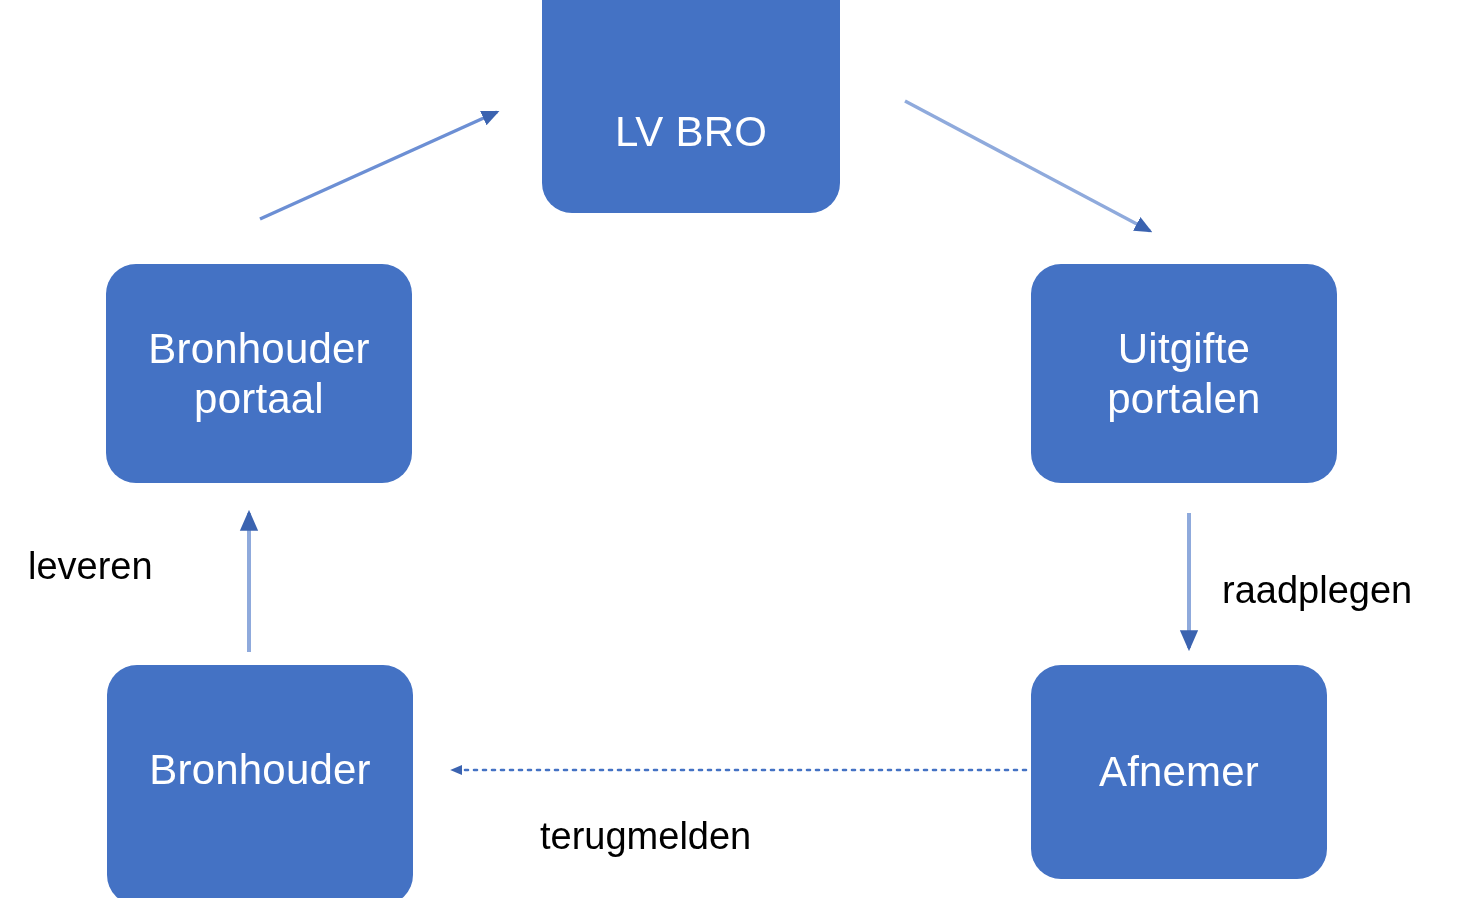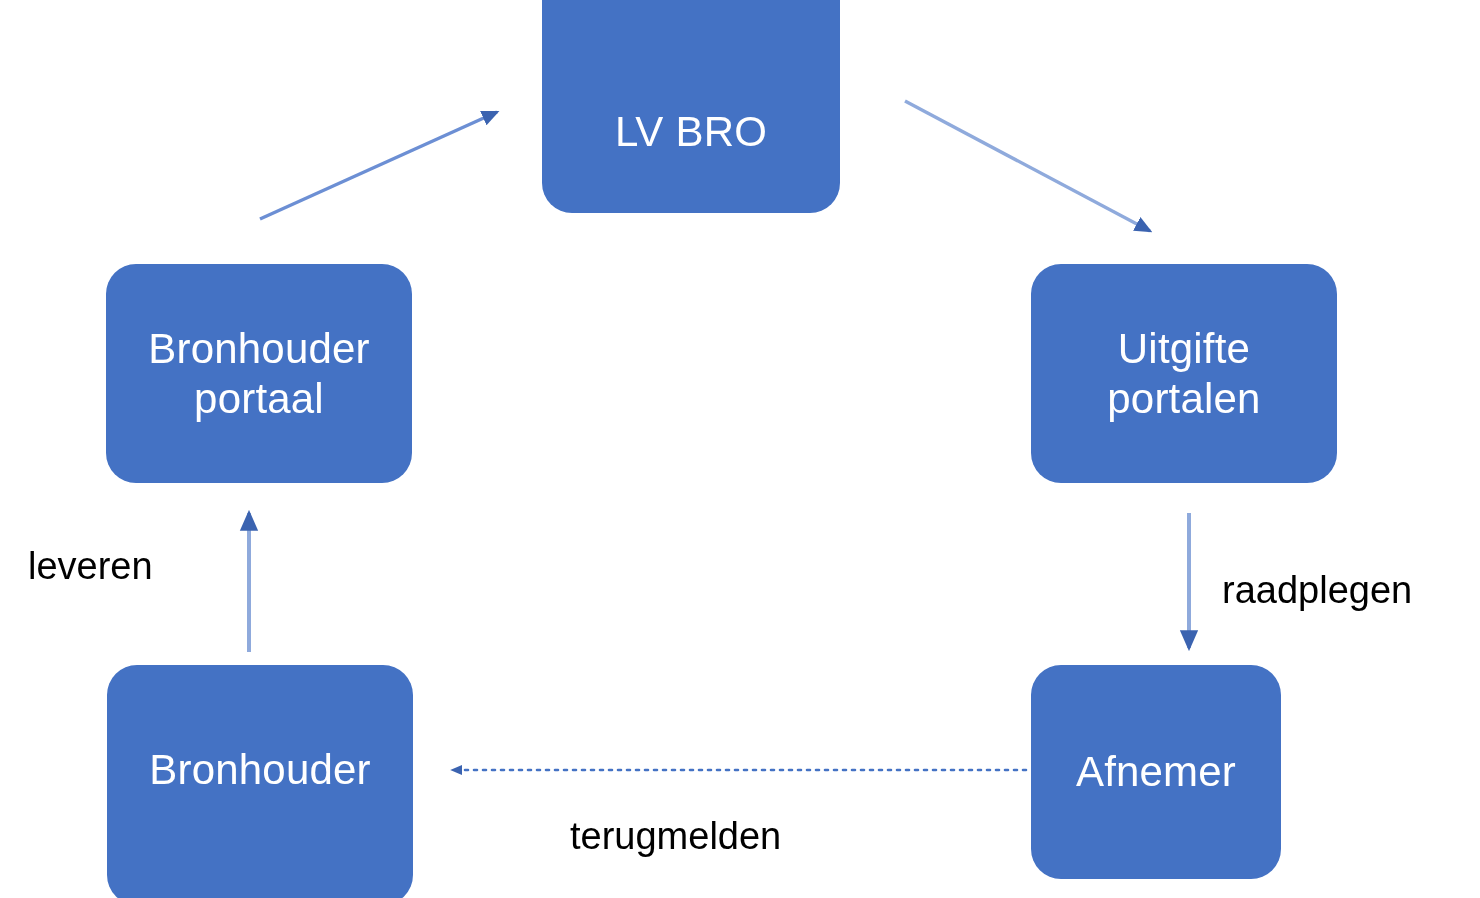--- a/index.html
+++ b/index.html
@@ -31,32 +31,32 @@
     letter-spacing: 0.2px;
     box-sizing: border-box;
     padding: 4px 10px;
     white-space: pre-line;
   }
   
   #node-lv-bro        { left: 542px; top: -55px;  width: 298px; height: 268px; align-items: flex-end; padding-bottom: 56px; }
   #node-bronhouder-portaal { left: 106px; top: 264px; width: 306px; height: 219px; }
   #node-uitgifte-portalen  { left: 1031px; top: 264px; width: 306px; height: 219px; justify-content: center; }
   #node-bronhouder    { left: 107px;  top: 665px; width: 306px; height: 240px; align-items: flex-start; padding-top: 80px;}
-  #node-afnemer       { left: 1031px; top: 665px; width: 250px; height: 214px; }
+  #node-afnemer       { left: 1031px; top: 665px; width: 296px; height: 214px; }
 
   .edge-label {
     position: absolute;
     color: #000000;
     font-size: 38px;
     font-weight: 400;
     white-space: nowrap;
   }
   #label-leveren      { left: 28px;   top: 545px; }
   #label-raadplegen   { left: 1222px; top: 545px; margin-top: 24px; }
-  #label-terugmelden  { left: 570px;  top: 815px; text-align: right; }
+  #label-terugmelden  { left: 540px;  top: 815px; text-align: right; }
 
   #edges {
     position: absolute;
     left: 0; top: 0;
     width: 1480px;
     height: 898px;
     pointer-events: none;
   }
 </style>
 </head>

